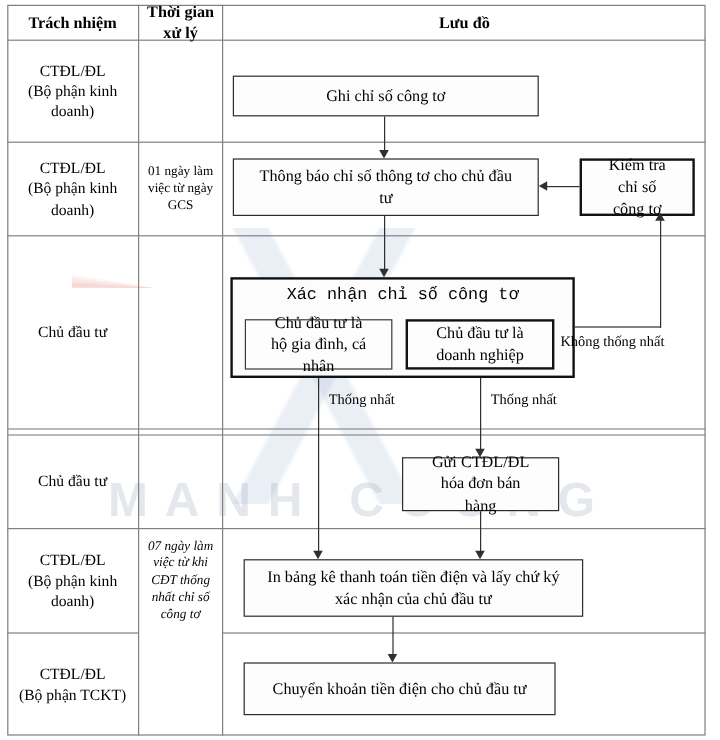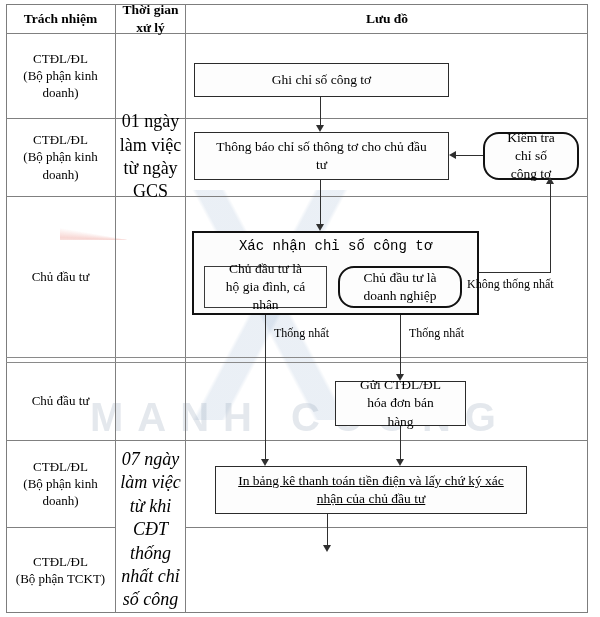--- a/index.html
+++ b/index.html
@@ -47,35 +47,35 @@
   .outer{position:absolute;border:1px solid #7d7d7d;left:6px;top:4px;width:582px;height:609px;box-sizing:border-box;}
 
   .cell{
     position:absolute;
     display:flex;align-items:center;justify-content:center;
     text-align:center;
     font-size:13px;line-height:1.32;
     padding:0 3px;box-sizing:border-box;
   }
   .cell.hdr{font-weight:bold;font-size:13.5px;}
-  .cell.small{font-size:18px;line-height:1.3;}
+  .cell.small{font-size:11px;line-height:1.3;}
 
   
   .box{
     position:absolute;
     box-sizing:border-box;
     background:#fdfdfd;
     border:1.6px solid #2b2b2b;
     display:flex;align-items:center;justify-content:center;
     text-align:center;
     font-size:13.5px;line-height:1.35;
     padding:2px 18px;
   }
   .box.thin{border-width:1.2px;border-color:#3a3a3a;}
-  .box.thick{border-width:2.4px;border-color:#121212;border-radius:16px;}
+  .box.thick{border-width:2.4px;border-color:#121212;}
   .group{
     position:absolute;box-sizing:border-box;
     border:2.6px solid #111;
     background:#fcfcfc;
   }
   .group-title{
     position:absolute;left:0;right:0;top:5px;
     text-align:center;font-size:14px;font-family:Liberation Mono, monospace;
   }
 
@@ -164,19 +164,20 @@
 
   <div class="ln vv" style="left:400px;top:315px;height:62px;"></div>
   <div class="arw down" style="left:396px;top:374px;"></div>
   <div class="lbl" style="left:409px;top:326px;">Thống nhất</div>
 
   <div class="box" style="left:335px;top:381px;width:131px;height:45px;">Gửi CTĐL/ĐL hóa đơn bán hàng</div>
 
   <div class="ln vv" style="left:400px;top:426px;height:36px;"></div>
   <div class="arw down" style="left:396px;top:459px;"></div>
 
-  <div class="box" style="left:215px;top:466px;width:312px;height:48px;text-decoration:underline;">In bảng kê thanh toán tiền điện và lấy chứ ký xác nhận của chủ đầu tư</div>
+  <div class="box" style="left:203px;top:466px;width:283px;height:48px;">In bảng kê thanh toán tiền điện và lấy chứ ký xác nhận của chủ đầu tư</div>
 
   <div class="ln vv" style="left:327px;top:514px;height:34px;"></div>
   <div class="arw down" style="left:323px;top:545px;"></div>
 
+  <div class="box" style="left:203px;top:552px;width:260px;height:44px;">Chuyển khoản tiền điện cho chủ đầu tư</div>
 
 </div>
 
 </body></html>

